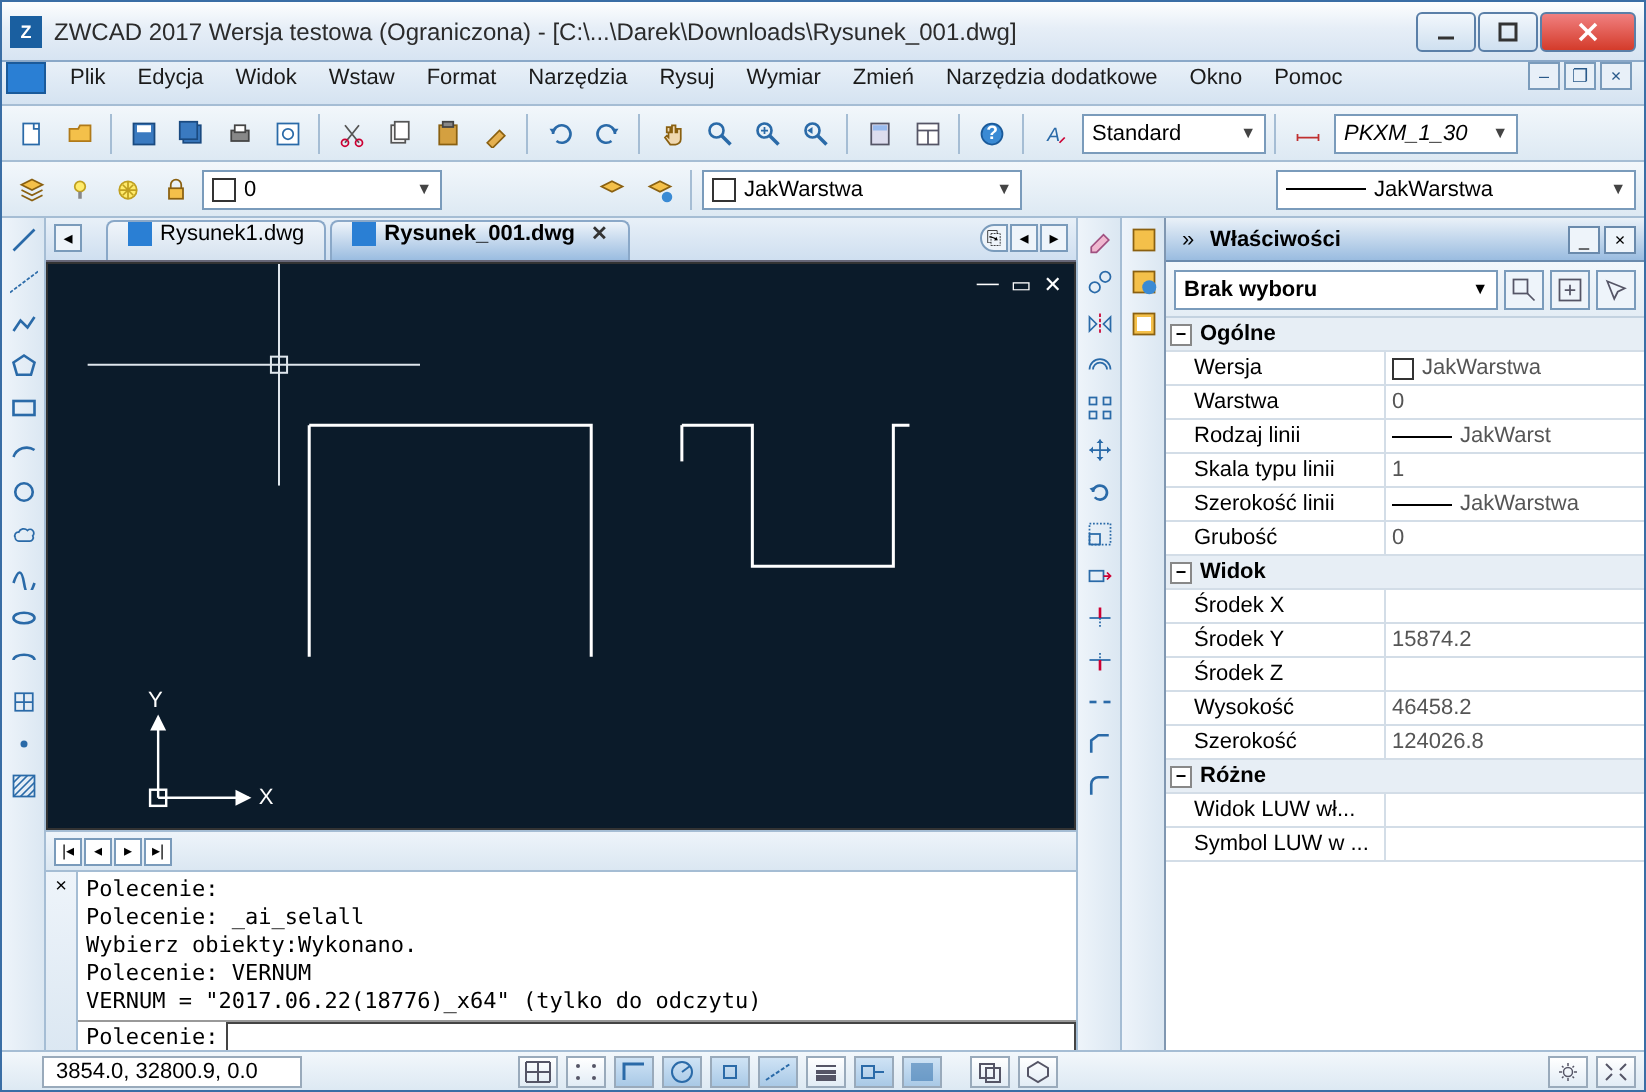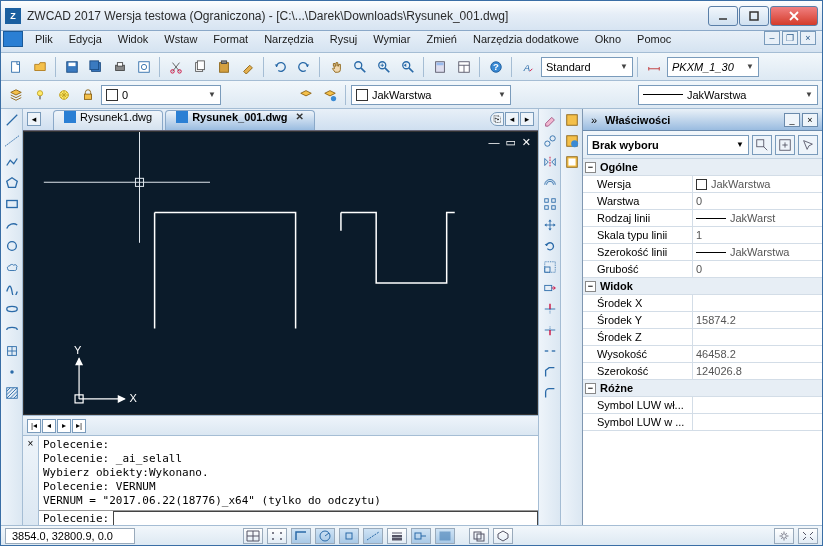--- a/index.html
+++ b/index.html
@@ -76,21 +76,21 @@
 .pgrow { display:flex; height:17px; border-bottom:1px solid #d3dde7;}
 .pgrow.section { background:#e7eef5; font-weight:bold; padding-left:2px; align-items:center;}
 .pgrow.section .exp{width:11px;height:11px;border:1px solid #888;background:#fff;display:flex;align-items:center;justify-content:center;font-size:9px;line-height:9px;margin-right:4px;}
 .pgrow .k{width:110px; padding-left:14px; border-right:1px solid #d3dde7; display:flex;align-items:center; white-space:nowrap; overflow:hidden;}
 .pgrow .v{flex:1; padding:0 3px; display:flex;align-items:center; color:#555; white-space:nowrap; overflow:hidden;}
 .pgrow .v .swatch{width:11px;height:11px;border:1px solid #333;background:#fff;margin-right:4px;}
 .pgrow .v .line{width:30px;height:0;border-top:1px solid #000;margin-right:4px;}
 
 
 .statusbar { position:absolute; bottom:0; left:0; right:0; height:20px; background:linear-gradient(#f2f7fb,#dde9f3); border-top:1px solid #a5bdd4; display:flex; align-items:center; padding:0 4px; gap:4px;}
-.statusbar .coord{border:1px solid #9ab; padding:1px 6px; background:#fff; min-width:130px;}
+.statusbar .coord{border:1px solid #9ab; padding:1px 6px; background:#fff; min-width:130px;margin-left:16px;}
 .statusbar .sbtn{width:20px;height:16px;border:1px solid #9ab;background:linear-gradient(#fff,#e2ecf5);display:flex;align-items:center;justify-content:center;}
 .statusbar .sbtn.active{background:linear-gradient(#cfe3f5,#a9c9e6);}
 .statusbar .spacer{flex:1;}
 
 
 .layerstrip{height:28px;}
 .colorbox{width:12px;height:12px;border:1px solid #333;background:#fff;}
 
 
 .ic{width:14px;height:14px;}
@@ -712,21 +712,21 @@
           <div class="k">Szerokość</div>
           <div class="v">
             <span>124026.8</span>
           </div>
         </div>
         <div class="pgrow section">
           <span class="exp">−</span>
           <span>Różne</span>
         </div>
         <div class="pgrow">
-          <div class="k">Symbol LUW wł...</div>
+          <div class="k">Widok LUW wł...</div>
         </div>
         <div class="pgrow">
           <div class="k">Symbol LUW w ...</div>
         </div>
       </div>
   </div>
 </div>
 
 <div class="statusbar">
   <div class="coord">3854.0, 32800.9, 0.0</div>

